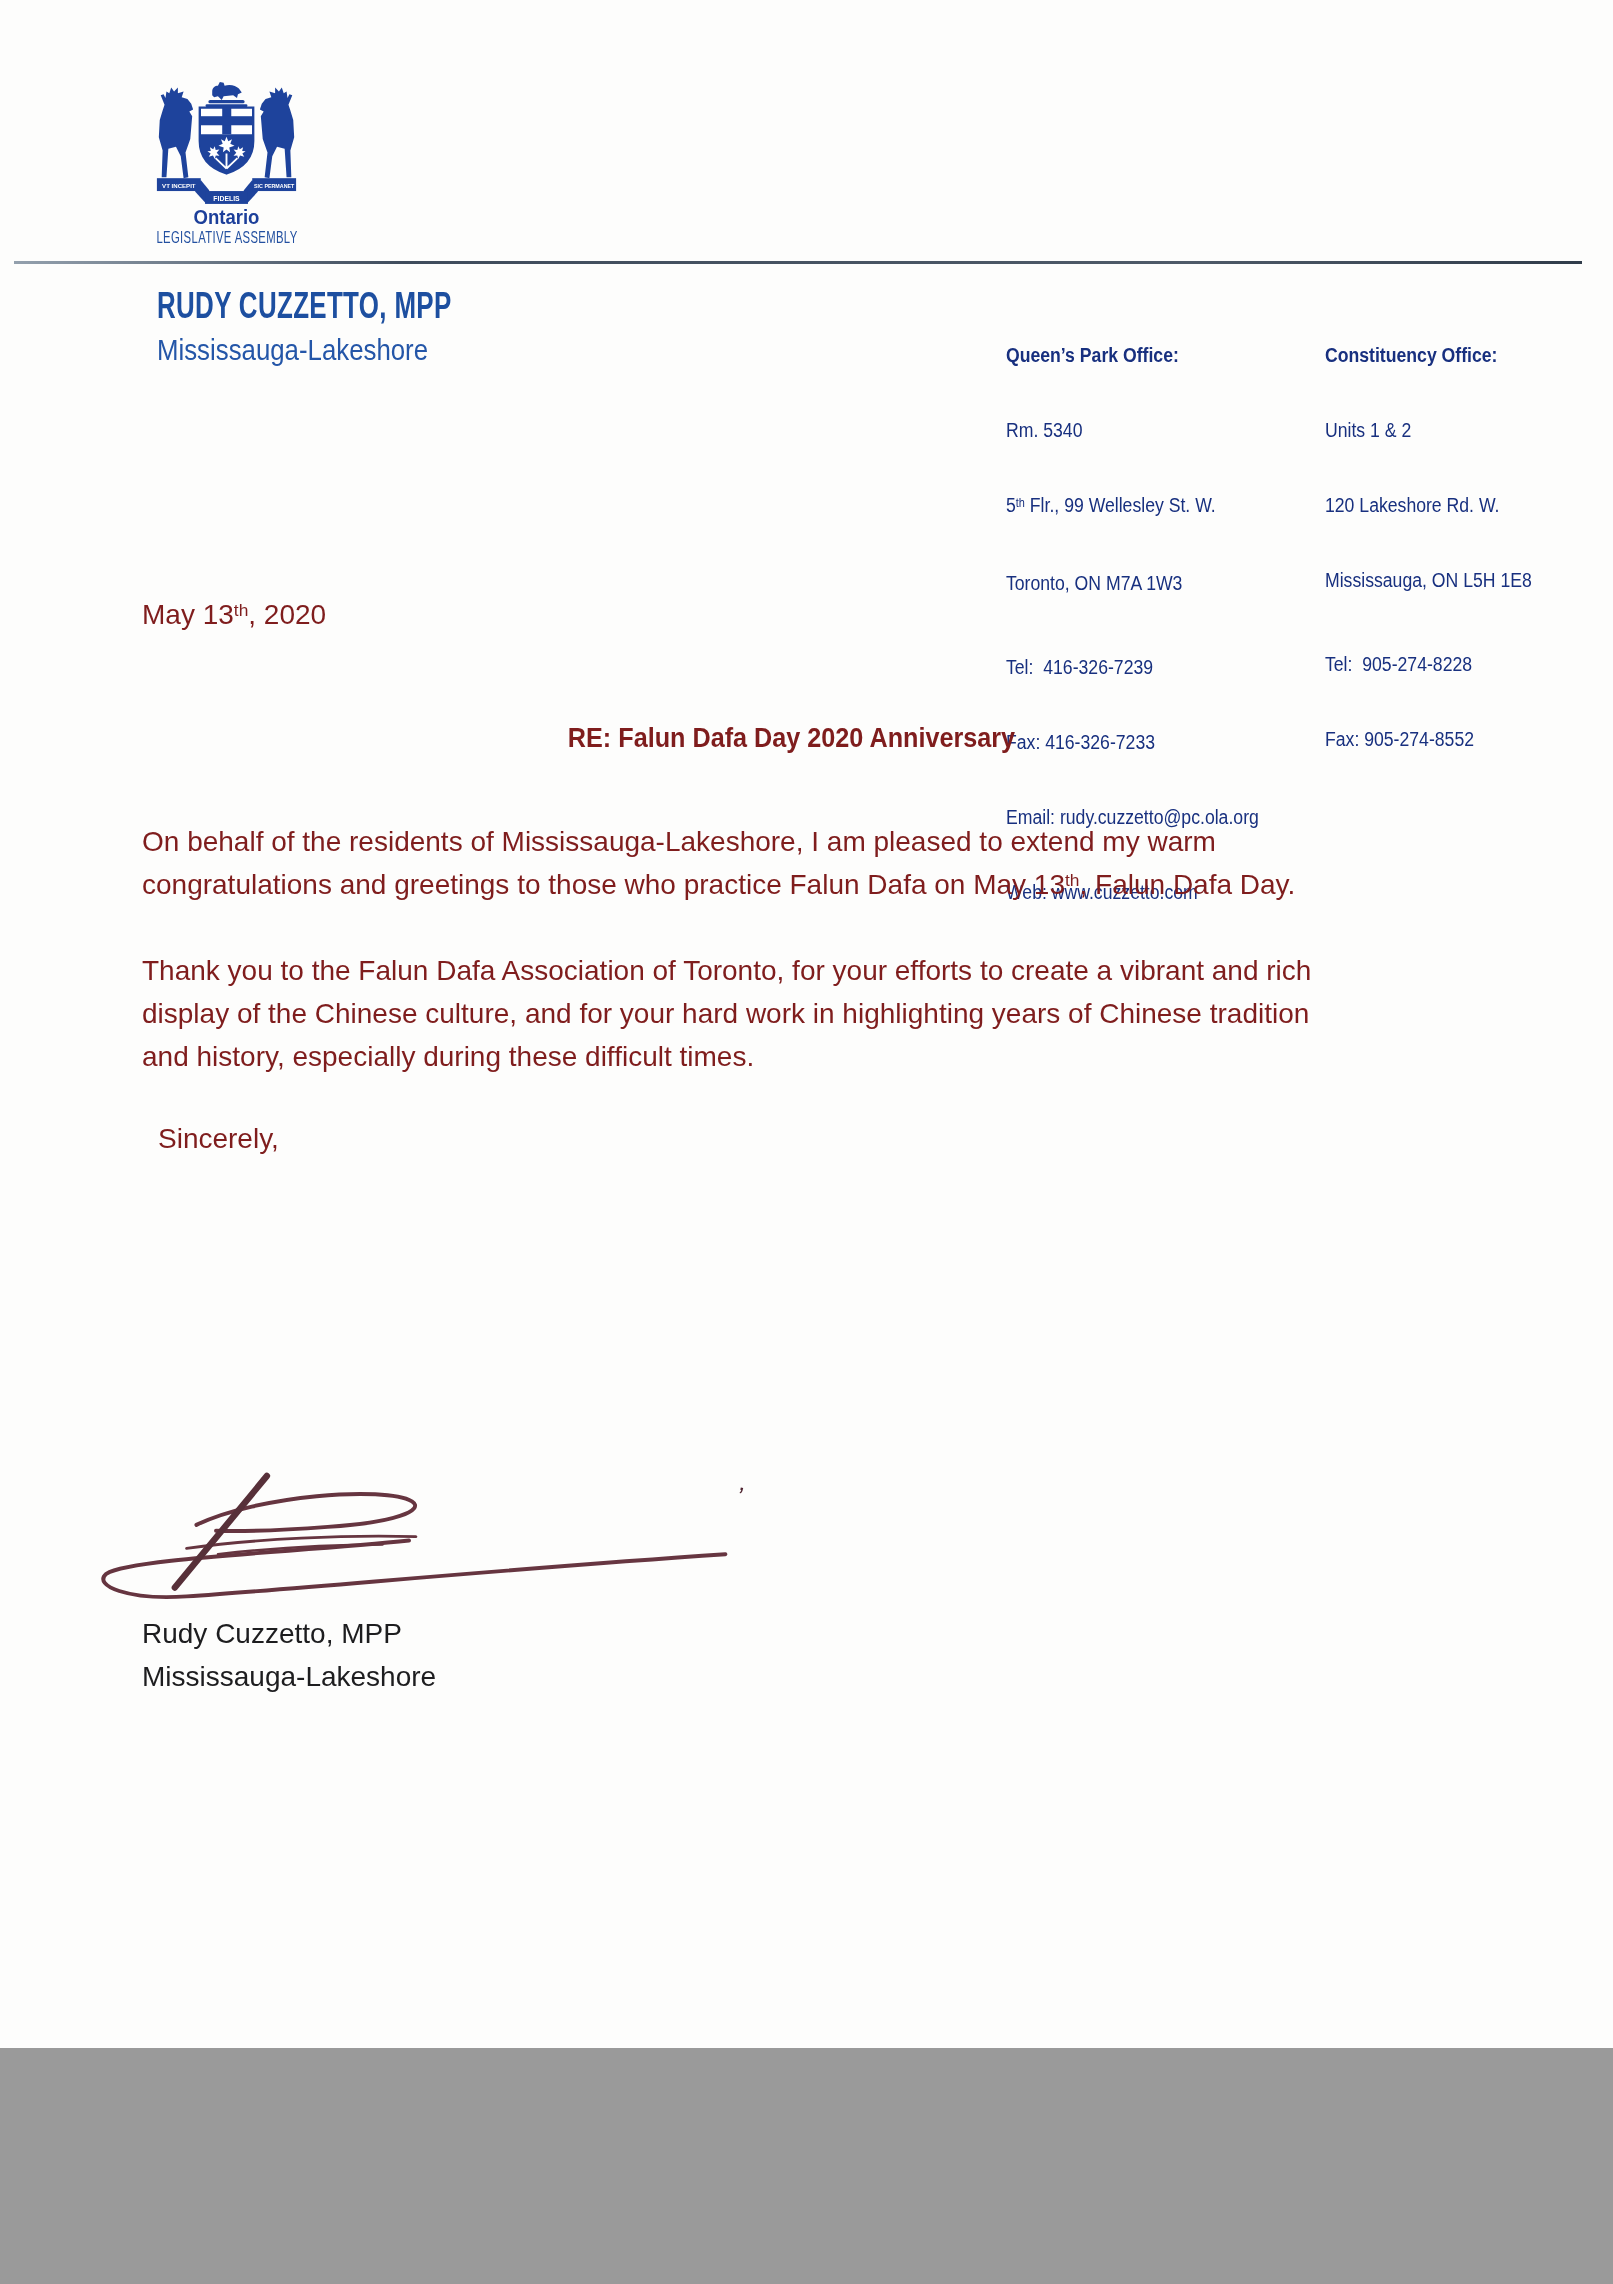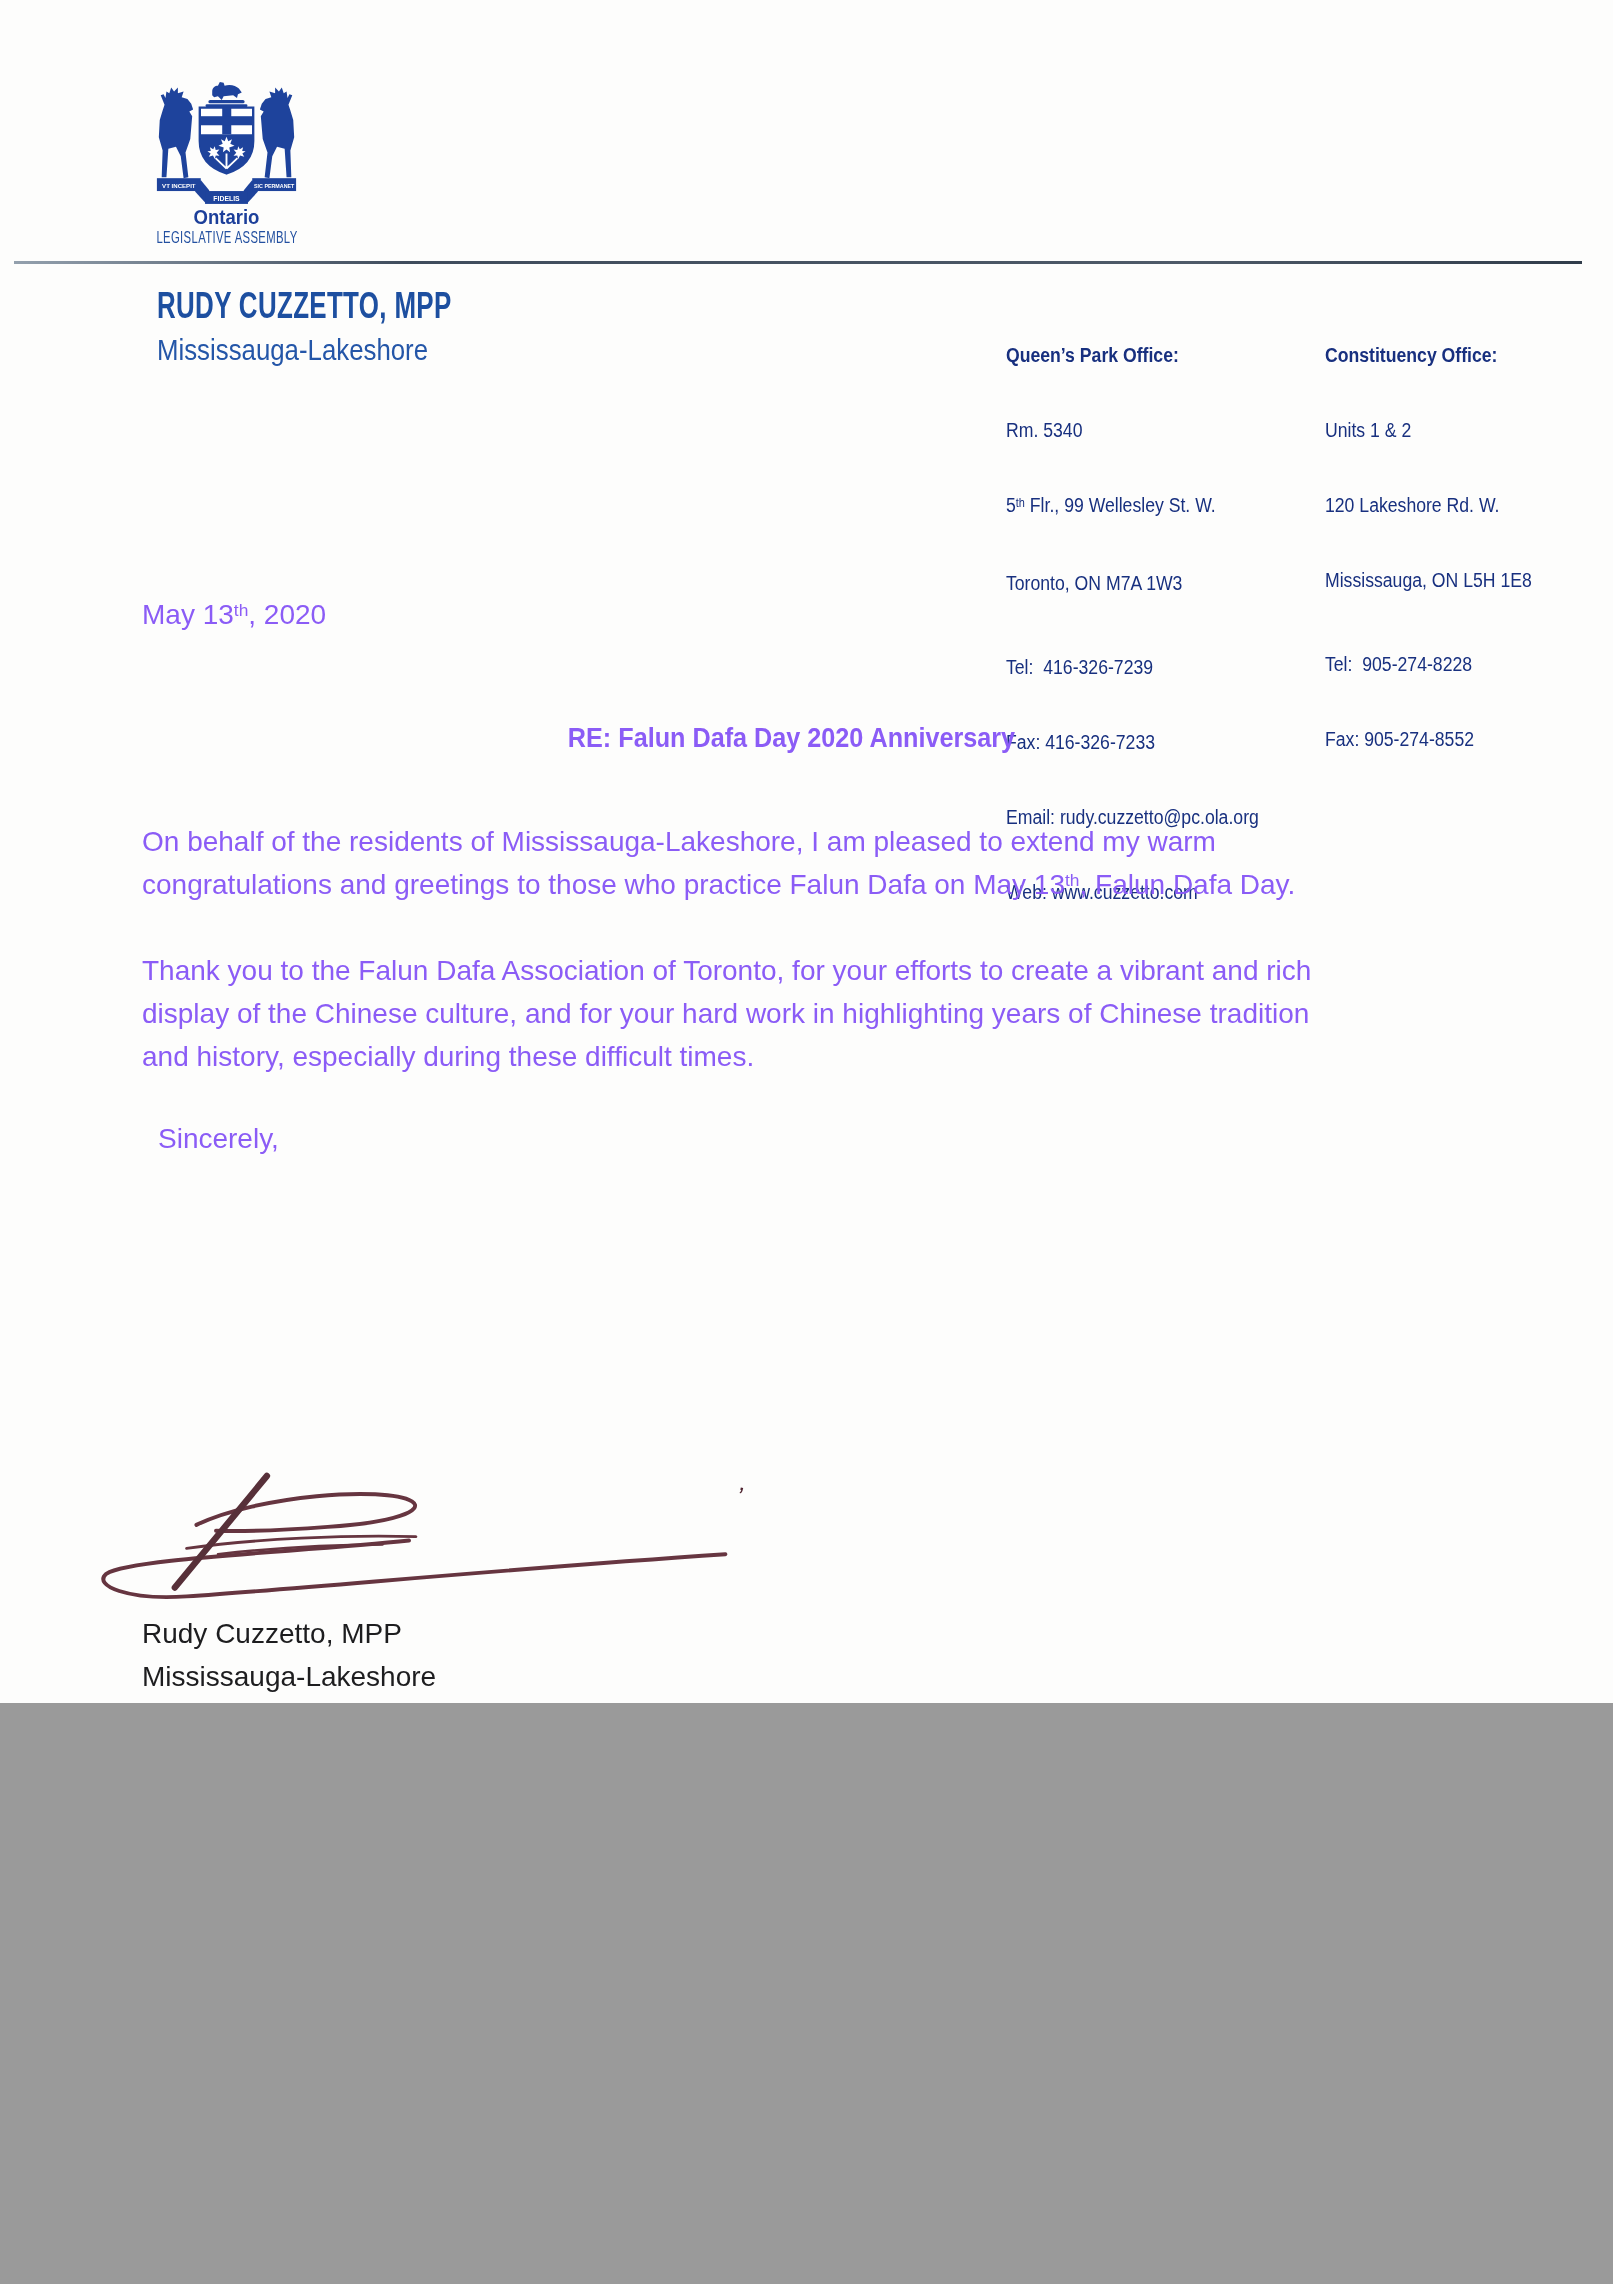--- a/index.html
+++ b/index.html
@@ -1,17 +1,17 @@
 <!DOCTYPE html>
 <html><head>
 <meta charset="utf-8">
 <style>
   html,body { margin:0; padding:0; background:#9a9a9a; }
   .page {
-    position:relative; width:1613px; height:1703px; margin:0 auto;
+    position:relative; width:1613px; height:2048px; margin:0 auto;
     background:#fdfdfc; font-family:"Liberation Sans", sans-serif;
     overflow:hidden;
   }
   
   .crest-block { position:absolute; left:155px; top:78px; width:143px; text-align:center; }
   .crest-block svg { display:block; margin:0 auto; }
   .ont-word { font-size:20.6px; font-weight:600; color:#1c3f9a; margin-top:1px;
               transform:scaleX(.9); transform-origin:center; }
   .leg-word { font-size:15.7px; color:#2350a0; letter-spacing:0.5px; white-space:nowrap;
               width:196px; margin-left:-26.5px; text-align:center;
@@ -25,21 +25,21 @@
                 transform:scaleX(.86); transform-origin:left top; }
   .office { position:absolute; top:293px; font-size:19.6px; line-height:25px;
             color:#18307f; white-space:pre; transform:scaleX(.9); transform-origin:left top; }
   .office .hd { font-weight:bold; }
   .office .grp { margin-top:8.8px; }
   .office-qp { left:1006px; }
   .office-co { left:1325px; }
   sup.sp { font-size:.62em; vertical-align:baseline; position:relative; top:-.45em; }
   
   .letter { position:absolute; left:142px; top:593px; width:1299px;
-            font-size:28px; line-height:43px; color:#8b5cf6; }
+            font-size:28px; line-height:43px; color:#7f1d1d; }
   .date-line { margin:0 0 76px 0; }
   .subject { text-align:center; font-weight:bold; margin:0 0 61px 0;
              transform:scaleX(.9); transform-origin:center; }
   p.bp { margin:0 0 39px 0; white-space:pre-line; }
   .closing { margin:16px; }
   
   .sig { position:absolute; left:71px; top:1462px; width:676px; height:162px; }
   .sig-speck { position:absolute; left:737px; top:1482px; font-size:25.5px; color:#4f2430;
                transform:rotate(14deg); }
   .signer { position:absolute; left:142px; top:1612px; font-size:28px;

